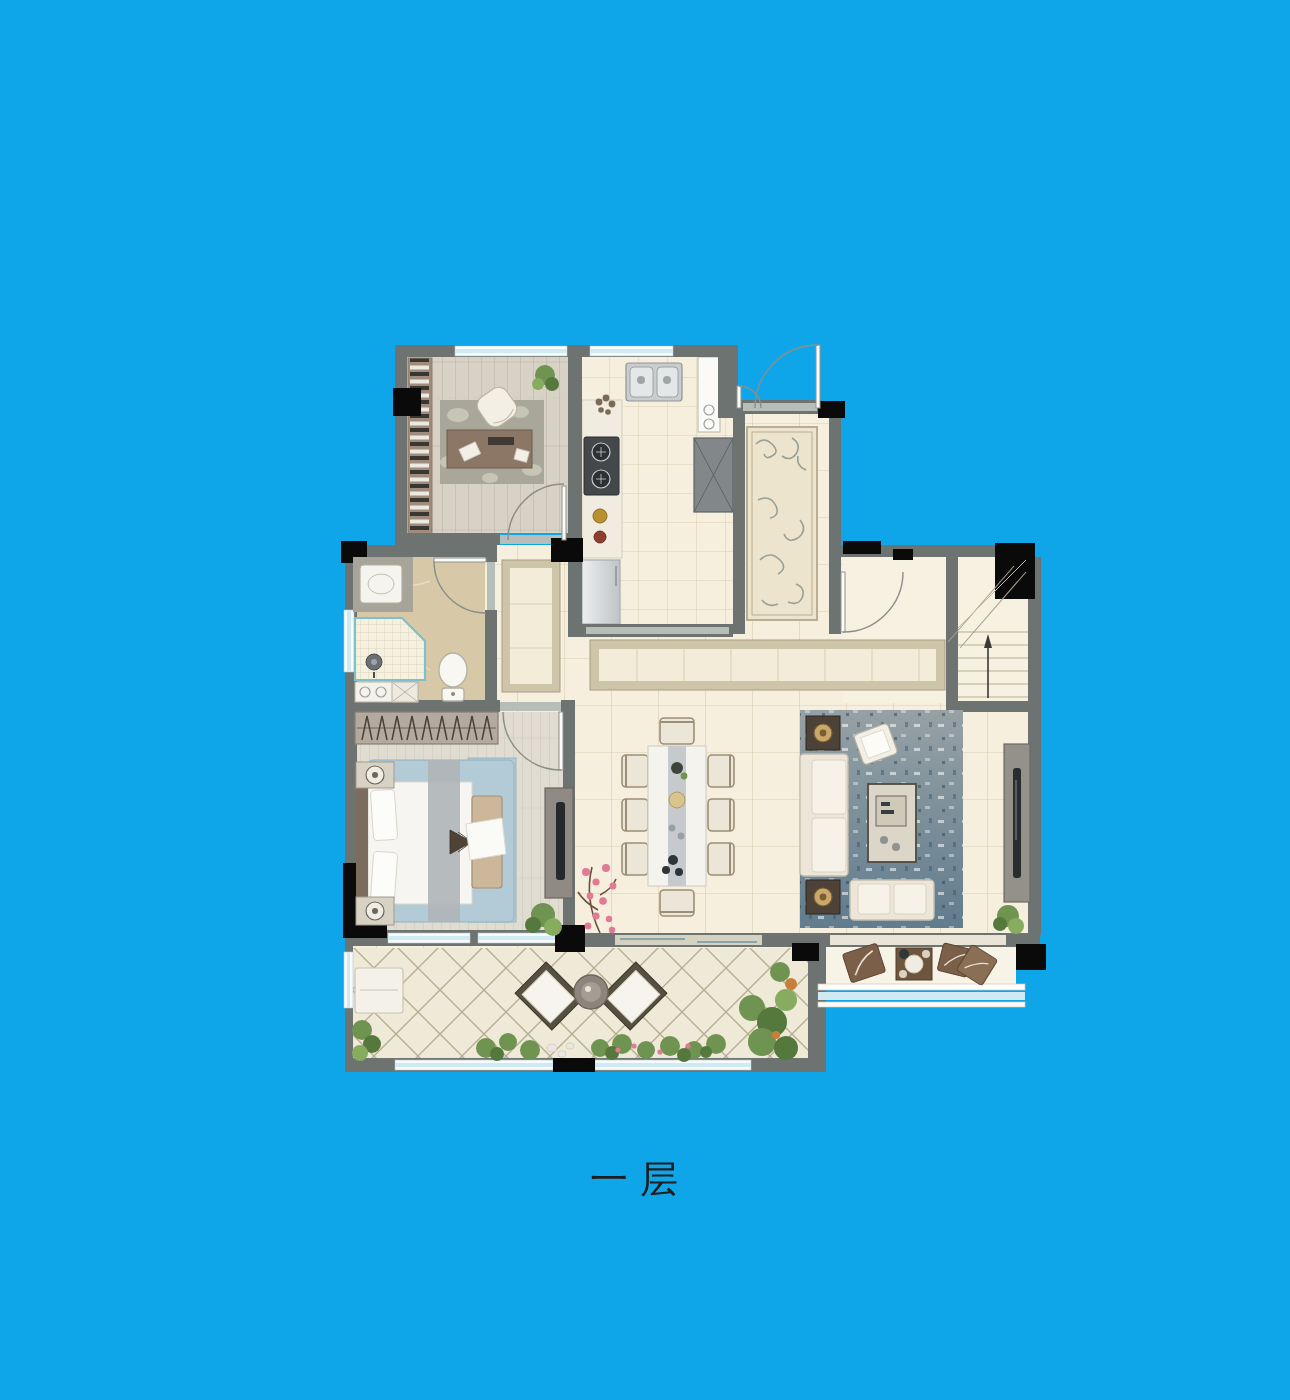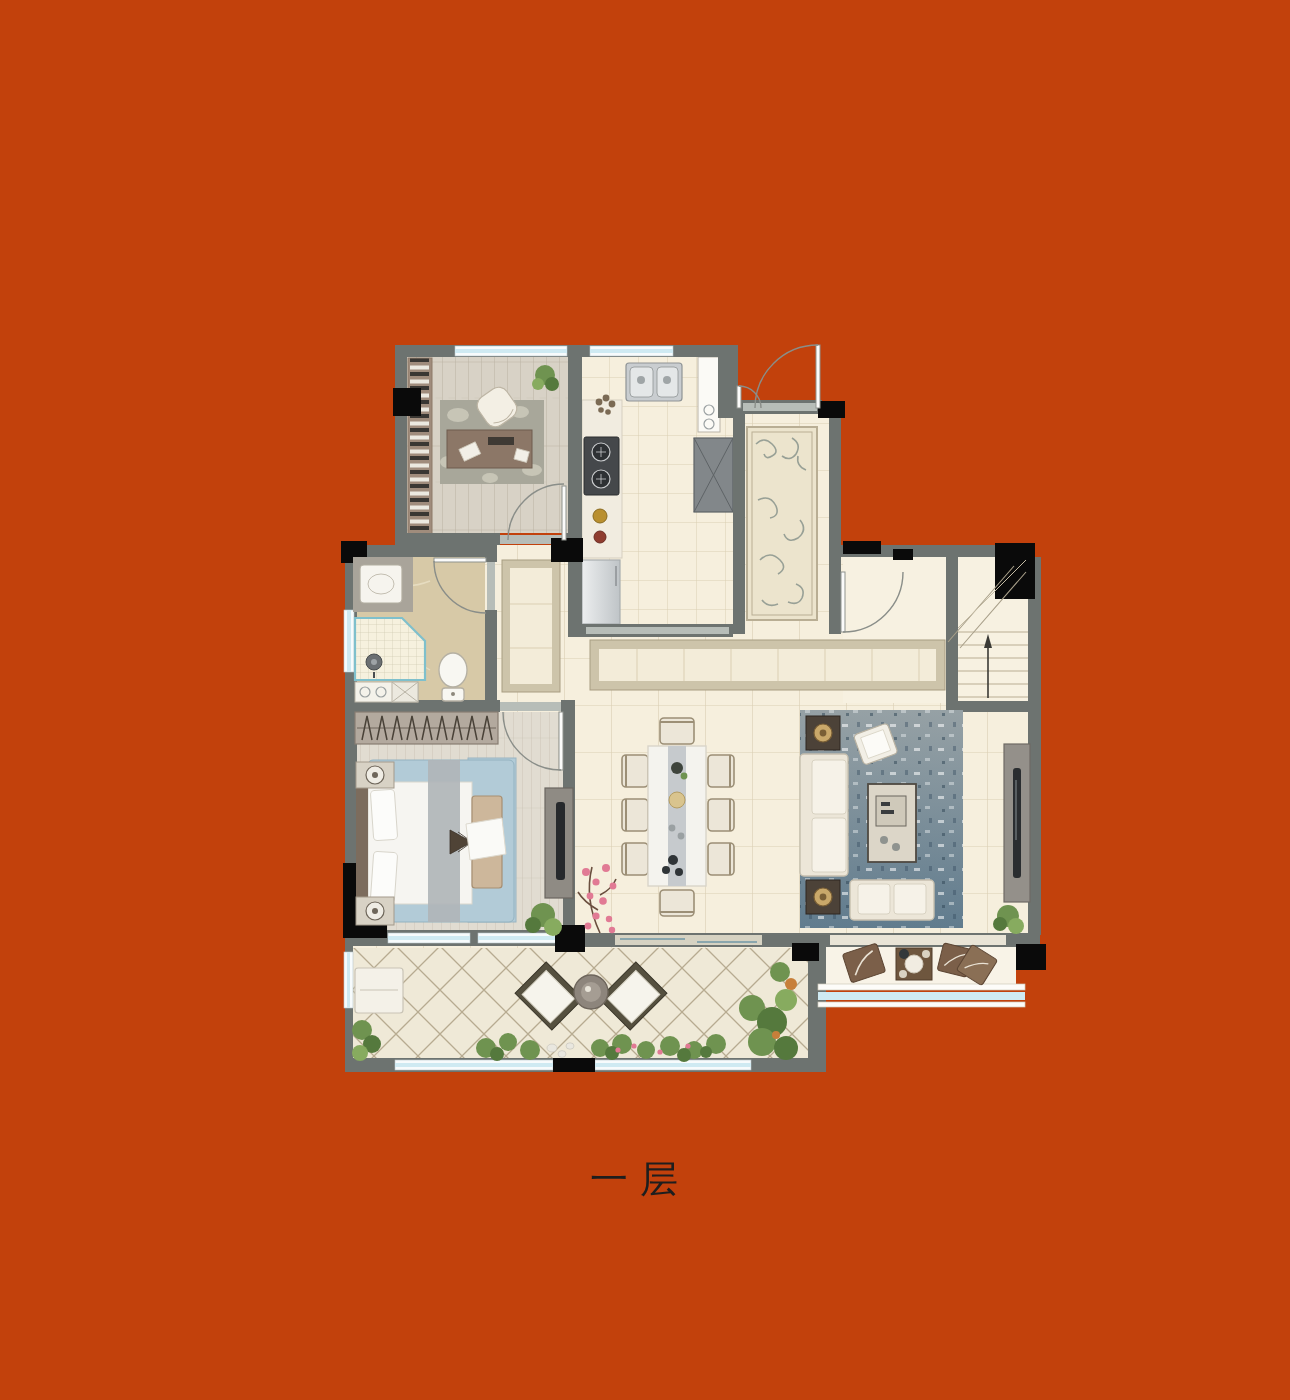--- a/index.html
+++ b/index.html
@@ -1,16 +1,16 @@
 <!DOCTYPE html>
 <html style="--wall: #6d7370; --column: #0a0a0a; --floor_tile: #f6efdd; --tile_line: #dbcfb3; --wood: #d8d2c6; --wood_line: #bab2a3; --plank: #e1dcd1; --plank_line: #c9c2b4; --bath_floor: #d7c9a7; --window_blue: #cfeaf2; --door_arc: #8a8e89; --rug_study: #a8a79a; --rug_entry: #ece4cd; --rug_entry_scroll: #98a096; --rug_living_top: #96a1a5; --rug_living_bottom: #617c8e; --rug_bed: #b2cbd7; --fish: #3f73a2; --terrace_line: #b7ab90; --furn_cream: #ece6d8; --furn_stroke: #c2bbaa; --dark_wood: #4c4238; --steel: #c9cdd0; --plant_green: #6f9350; --plant_dark: #55793d; --blossom: #e17a94;"><head>
 <meta charset="utf-8">
 <style>
   html,body{margin:0;padding:0;background:#ffffff;}
-  .stage{position:relative;width:1290px;height:1400px;background:#c2410c;overflow:hidden;
+  .stage{position:relative;width:1290px;height:1400px;background:#0ea5e9;overflow:hidden;
          font-family:"Liberation Sans",sans-serif;}
   .stage svg{position:absolute;left:0;top:0;display:block;}
   .floor-label{position:absolute;top:1154px;left:500px;width:280px;text-align:center;
       font-family:"Liberation Serif",serif;font-size:38px;letter-spacing:12px;color:#1e1e1e;}
   
   .wall{fill:var(--wall)}
   .col{fill:var(--column)}
   .thr{fill:#b7bdb8}
   .arc{fill:none;stroke:var(--door_arc);stroke-width:1.4}
   .leaf{fill:#fbfbfa;stroke:#8f938e;stroke-width:1}

